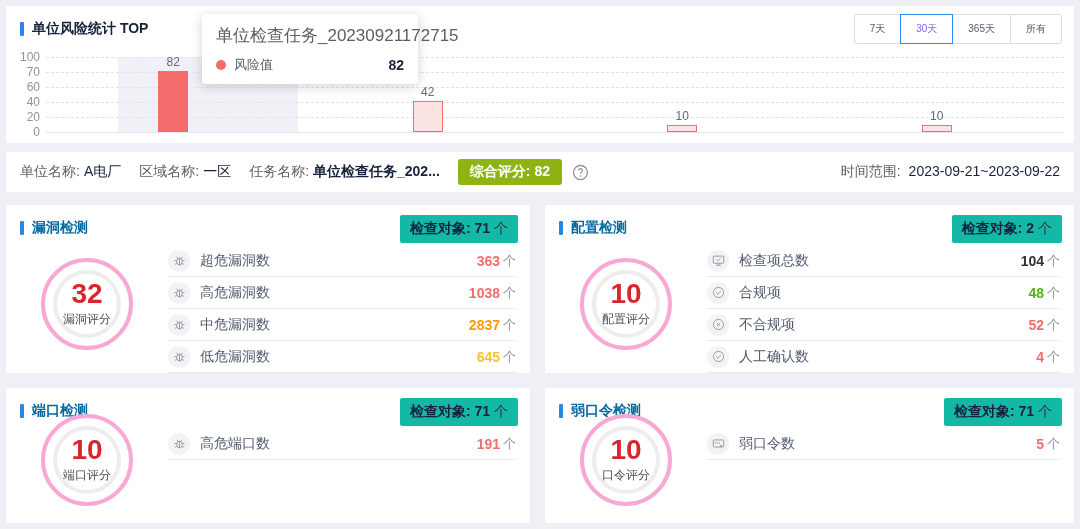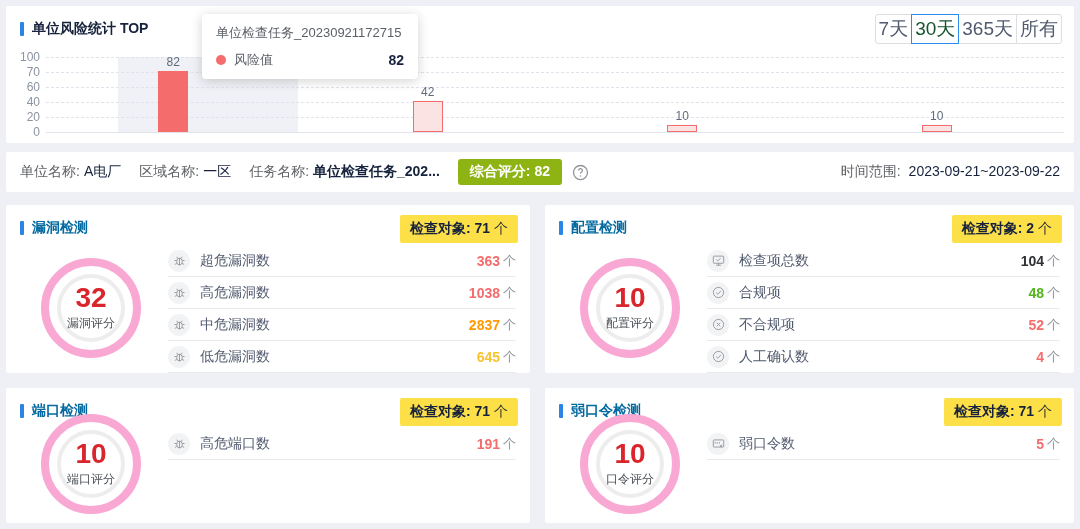--- a/index.html
+++ b/index.html
@@ -11,65 +11,65 @@
   }
   .card { position:absolute; background:#ffffff; border-radius:2px; }
 
   
   #chart-card { left:6px; top:6px; width:1068px; height:137px; }
   .card-title { position:absolute; left:14px; top:14px; font-size:14px; font-weight:bold; color:#17233d; display:flex; align-items:center; }
   .accent { display:inline-block; width:4px; height:14px; background:#2b85e4; border-radius:1px; margin-right:8px; }
 
   #range-group { position:absolute; right:12px; top:8px; display:flex; }
   .range-btn {
-    height:28px; line-height:28px; padding:0 3px; background:#fff;
-    border:1px solid #dcdee2; margin-left:-1px; font-size:19px; color:#515a6e;
+    height:28px; line-height:28px; padding:0 15px; background:#fff;
+    border:1px solid #dcdee2; margin-left:-1px; font-size:10px; color:#515a6e;
     cursor:pointer; position:relative; z-index:1;
   }
   .range-btn:first-child { border-radius:3px 0 0 3px; margin-left:0; }
   .range-btn:last-child { border-radius:0 3px 3px 0; }
-  .range-btn.active { color:#14532d; border-color:#2d8cf0; z-index:2; }
+  .range-btn.active { color:#8b5cf6; border-color:#2d8cf0; z-index:2; }
 
   #plot { position:absolute; left:0; top:0; width:100%; height:100%; }
   .gridline { position:absolute; left:40px; right:10px; height:0; border-top:1px dashed #e0e3ec; }
   .gridline.zero { border-top:1px solid #e2e5ec; }
   .ytick { position:absolute; left:0; width:34px; text-align:right; font-size:12px; color:#8c93a2; }
   #hover-band { position:absolute; left:112px; top:51px; width:180px; height:75px; background:rgba(186,193,212,0.22); }
   .bar { position:absolute; box-sizing:border-box; }
   .bar.solid { background:#f56c6c; }
   .bar.light { background:#fbe3e3; border:1px solid #f56c6c; }
   .bar-label { position:absolute; width:40px; text-align:center; font-size:12px; color:#5f6b7a; }
 
   #tooltip {
     position:absolute; left:196px; top:8px; width:216px; background:#fff;
     border-radius:4px; box-shadow:0 2px 12px rgba(0,0,0,0.18); padding:10px 14px;
     z-index:5; box-sizing:border-box;
   }
-  #tooltip .tt-title { font-size:13px; color:#5a5f66; margin-bottom:9px; white-space:nowrap; }
+  #tooltip .tt-title { font-size:17px; color:#5a5f66; margin-bottom:9px; white-space:nowrap; }
   #tooltip .tt-row { display:flex; align-items:center; font-size:13px; color:#5a5f66; }
   #tooltip .tt-dot { width:10px; height:10px; border-radius:50%; background:#f56c6c; margin-right:8px; }
   #tooltip .tt-value { margin-left:auto; font-weight:bold; color:#17233d; font-size:14px; }
 
   
   #info-bar { left:6px; top:152px; width:1068px; height:40px; display:flex; align-items:center; padding:15px 14px; box-sizing:border-box; }
   .info-field { margin-right:18px; white-space:nowrap; }
   .info-label { color:#606266; }
   .info-value { color:#17233d; margin-left:4px; }
   .info-value.bold { font-weight:bold; }
   #score-badge { background:#8eb414; color:#fff; font-weight:bold; padding:4px 12px; border-radius:3px; margin-right:10px; white-space:nowrap; }
   .help-icon { width:17px; height:17px; display:inline-flex; }
   #info-spacer { flex:1; }
   #time-range { white-space:nowrap; }
 
   
   .panel-title { position:absolute; left:14px; top:14px; font-size:14px; font-weight:bold; color:#0369a1; display:flex; align-items:center; }
-  .target-badge { position:absolute; right:12px; top:10px; background:#fde047; border-radius:2px; padding:5px 10px; font-size:14px; font-weight:bold; color:#17233d; white-space:nowrap; }
+  .target-badge { position:absolute; right:12px; top:10px; background:#14b8a6; border-radius:2px; padding:5px 10px; font-size:14px; font-weight:bold; color:#17233d; white-space:nowrap; }
   .target-badge .unit { font-weight:normal; color:#303133; }
   .score-circle {
-    position:absolute; left:35px; width:84px; height:84px; border:8px solid #f9a8d4;
+    position:absolute; left:35px; width:84px; height:84px; border:4px solid #f9a8d4;
     border-radius:50%; display:flex; align-items:center; justify-content:center;
   }
   .score-inner {
     width:68px; height:68px; border:4px solid #ededed; border-radius:50%;
     display:flex; flex-direction:column; align-items:center; justify-content:center; box-sizing:border-box;
   }
   .score-num { font-size:28px; font-weight:bold; color:#d9262c; line-height:1; }
   .score-label { font-size:12px; color:#4a5056; margin-top:3px; }
   .rows { position:absolute; left:162px; right:14px; top:40px; }
   .p-row { height:31px; display:flex; align-items:center; border-bottom:1px solid #e8eaec; }

